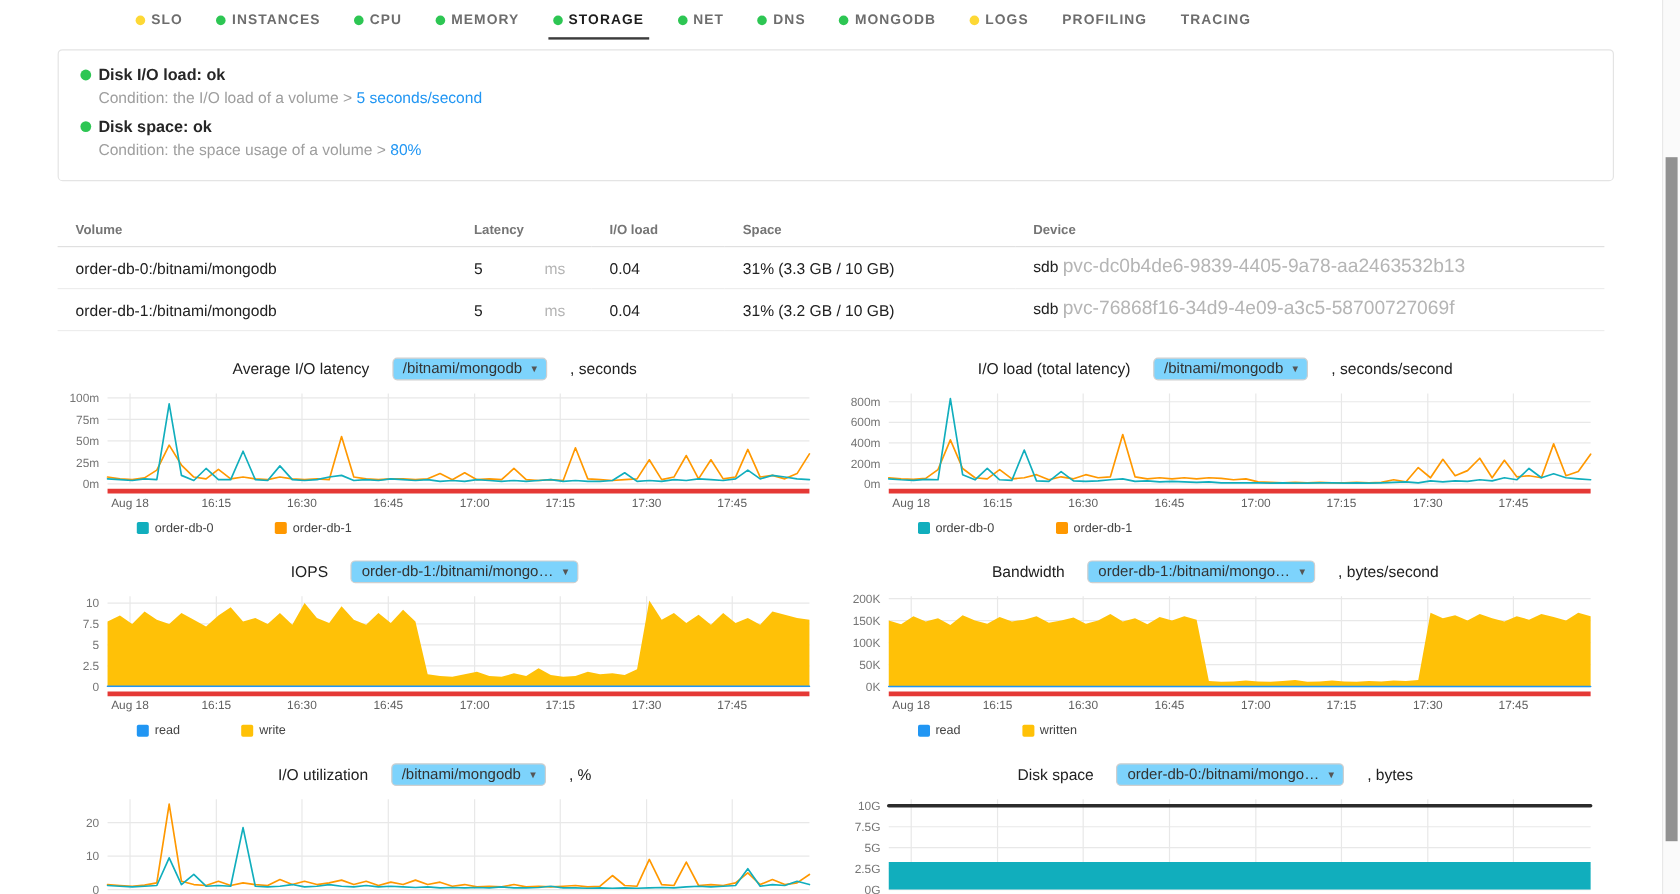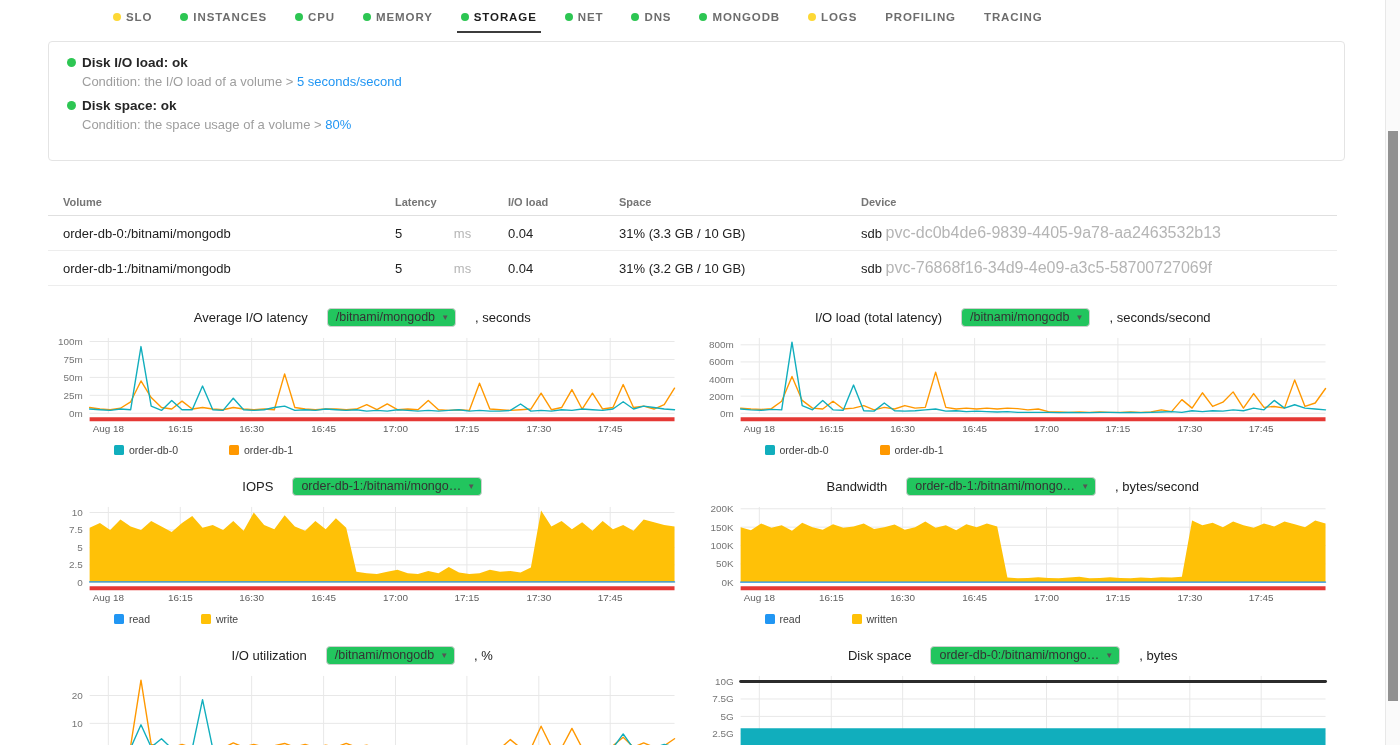--- a/index.html
+++ b/index.html
@@ -10,21 +10,21 @@
   
   .tabs { display:flex; align-items:center; gap:20px; padding:6px 0 0 68px; height:32px;margin-left:41px; }
   .tab { display:flex; align-items:center; gap:5px; font-size:11.5px; font-weight:700;
     letter-spacing:.9px; color:#6d6d6d; padding:6px 4px 8px; border-bottom:2px solid transparent;
     cursor:pointer; white-space:nowrap; }
   .tab.active { color:#1c1c1c; border-bottom-color:#3c3c3c; }
   .dot { width:8px; height:8px; border-radius:50%; display:inline-block; flex:none; }
 
   
   .alert-card { margin:9px 40px 0 48px; border:1px solid #e4e4e4; border-radius:4px;
-    padding:13px 18px 19px; }
+    padding:13px 18px 9px; }
   .alert-item { margin-bottom:9px; }
   .alert-title { display:flex; align-items:center; gap:6px; font-size:13.5px; font-weight:700; color:#262626; }
   .alert-title .dot { width:9px; height:9px; }
   .alert-cond { font-size:13px; color:#9e9e9e; margin:4px 0 0 15px; }
   .alert-cond a { color:#2196f3; text-decoration:none; font-weight:400; }
 
   
   table.volumes { margin:30px 63px 0 48px; border-collapse:collapse; width:1289px; table-layout:fixed; }
   table.volumes th { font-size:11px; font-weight:700; color:#757575; text-align:left;
     padding:5px 8px 7px 15px; border-bottom:1px solid #e0e0e0; }
@@ -32,21 +32,21 @@
   .muted { color:#b5b5b5;margin-left:48px; }
   .device-id { color:#b5b5b5; font-size:16px; }
 
   
   .charts { display:grid; grid-template-columns:1fr 1fr; column-gap:14px; row-gap:21px;
     padding:22px 54px 6px 44px; }
   .chart {}
   .chart-title { display:flex; align-items:center; justify-content:center; gap:19px;
     font-size:13px; color:#212121; margin-bottom:5px; }
   .chart-select { position:relative; border:1px solid #cfcfcf; border-radius:4px;
-    padding:1px 20px 2px 8px; font-size:12.5px; color:#333; cursor:pointer; background:#22c55e; }
+    padding:1px 20px 2px 8px; font-size:12.5px; color:#333; cursor:pointer; background:#7dd3fc; }
   .chart-select .caret { position:absolute; right:6px; top:50%; transform:translateY(-54%);
     font-size:8px; color:#555; }
   .chart svg { display:block; width:100%; height:auto; }
   .legend { display:flex; gap:15px; margin:1px 0 0 34px; }
   .legend-item { display:flex; align-items:center; gap:5px; font-size:10.5px; color:#424242; cursor:pointer;padding-left:36px; }
   .swatch { width:10px; height:10px; border-radius:1.5px; display:inline-block; }
 
   
   .scrollbar { position:fixed; top:0; right:0; width:15px; height:745px; background:#fafafa;
     border-left:1px solid #e8e8e8; }

